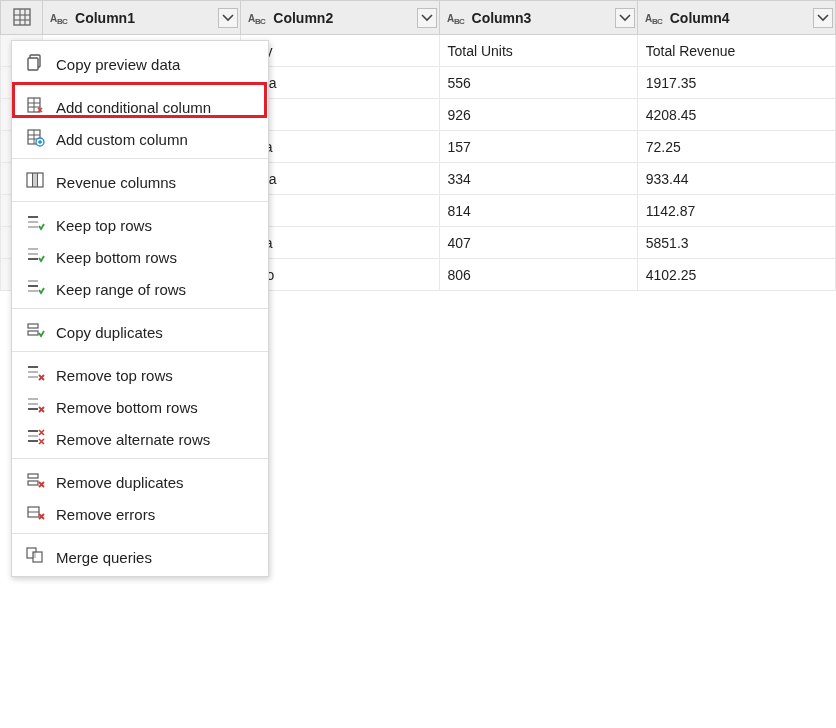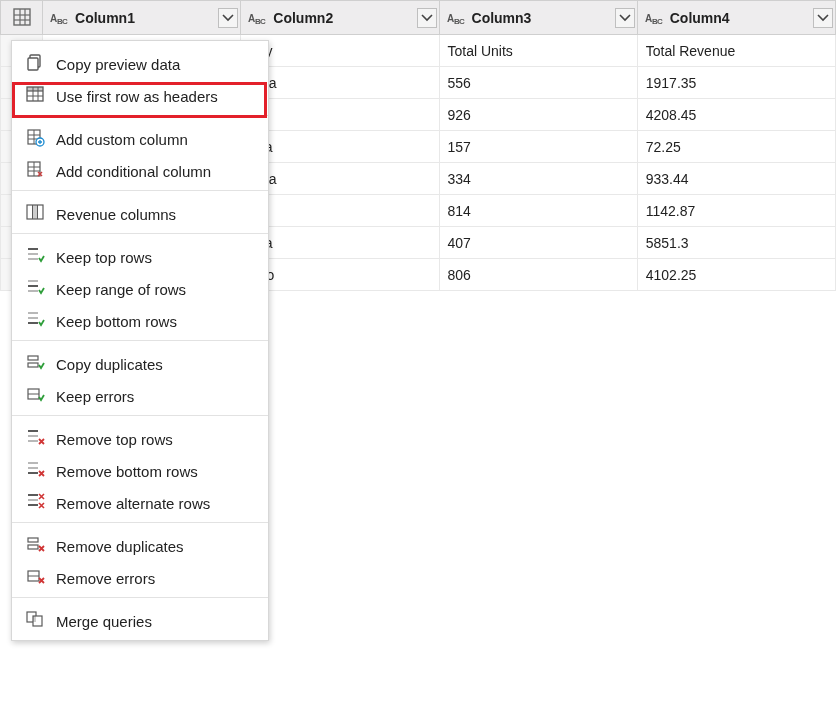--- a/index.html
+++ b/index.html
@@ -275,63 +275,50 @@
   <div class="ctx-item">
     <span class="ctx-icon">
       <svg width="20" height="20" viewBox="0 0 20 20">
           <rect x="5" y="3" width="10" height="12" rx="1" fill="none" stroke="#5a5a5a" stroke-width="1.4"></rect>
           <rect x="3" y="6" width="10" height="12" rx="1" fill="#fff" stroke="#5a5a5a" stroke-width="1.4"></rect>
         </svg>
     </span>
     <span>Copy preview data</span>
   </div>
 
-  <div class="ctx-item">
-    <span class="ctx-icon">
-      <svg width="20" height="20" viewBox="0 0 20 20">
-        <rect x="2" y="3" width="16" height="14" fill="none" stroke="#5a5a5a" stroke-width="1.3"></rect>
-        <rect x="2" y="3" width="16" height="4" fill="#5a5a5a" opacity="0.35"></rect>
-        <line x1="2" y1="7" x2="18" y2="7" stroke="#5a5a5a" stroke-width="1.2"></line>
-        <line x1="2" y1="12" x2="18" y2="12" stroke="#5a5a5a" stroke-width="1"></line>
-        <line x1="8" y1="3" x2="8" y2="17" stroke="#5a5a5a" stroke-width="1"></line>
-        <line x1="13" y1="3" x2="13" y2="17" stroke="#5a5a5a" stroke-width="1"></line>
-      </svg>
-    </span>
-    <span>Use first row as headers</span>
-  </div>
-
-  <div class="ctx-sep"></div>
+
+  <div class="ctx-sep"></div>
+
+  <div class="ctx-item">
+    <span class="ctx-icon">
+      <svg width="20" height="20" viewBox="0 0 20 20">
+          <rect x="3" y="3" width="12" height="14" fill="none" stroke="#5a5a5a" stroke-width="1.2"></rect>
+          <line x1="3" y1="8" x2="15" y2="8" stroke="#5a5a5a"></line>
+          <line x1="3" y1="12" x2="15" y2="12" stroke="#5a5a5a"></line>
+          <line x1="9" y1="3" x2="9" y2="17" stroke="#5a5a5a"></line>
+          <path d="M13 13 L17 17 M17 13 L13 17" stroke="#c84040" stroke-width="1.5"></path>
+        </svg>
+    </span>
+    <span>Add conditional column</span>
+  </div>
 
   <div class="ctx-item">
     <span class="ctx-icon">
       <svg width="20" height="20" viewBox="0 0 20 20">
           <rect x="3" y="3" width="12" height="14" fill="none" stroke="#5a5a5a" stroke-width="1.2"></rect>
           <line x1="3" y1="8" x2="15" y2="8" stroke="#5a5a5a"></line>
           <line x1="3" y1="12" x2="15" y2="12" stroke="#5a5a5a"></line>
           <line x1="9" y1="3" x2="9" y2="17" stroke="#5a5a5a"></line>
           <circle cx="15" cy="15" r="4" fill="#fff" stroke="#1b8ad0" stroke-width="1.3"></circle>
           <path d="M15 13 v4 M13 15 h4" stroke="#1b8ad0" stroke-width="1.3"></path>
         </svg>
     </span>
     <span>Add custom column</span>
   </div>
 
-  <div class="ctx-item">
-    <span class="ctx-icon">
-      <svg width="20" height="20" viewBox="0 0 20 20">
-          <rect x="3" y="3" width="12" height="14" fill="none" stroke="#5a5a5a" stroke-width="1.2"></rect>
-          <line x1="3" y1="8" x2="15" y2="8" stroke="#5a5a5a"></line>
-          <line x1="3" y1="12" x2="15" y2="12" stroke="#5a5a5a"></line>
-          <line x1="9" y1="3" x2="9" y2="17" stroke="#5a5a5a"></line>
-          <path d="M13 13 L17 17 M17 13 L13 17" stroke="#c84040" stroke-width="1.5"></path>
-        </svg>
-    </span>
-    <span>Add conditional column</span>
-  </div>
-
 
   <div class="ctx-sep"></div>
 
   <div class="ctx-item">
     <span class="ctx-icon">
       <svg width="20" height="20" viewBox="0 0 20 20">
           <rect x="2" y="3" width="16" height="14" fill="none" stroke="#5a5a5a" stroke-width="1.2"></rect>
           <rect x="7.5" y="3" width="5" height="14" fill="#5a5a5a" opacity="0.3"></rect>
           <line x1="7.5" y1="3" x2="7.5" y2="17" stroke="#5a5a5a"></line>
           <line x1="12.5" y1="3" x2="12.5" y2="17" stroke="#5a5a5a"></line>
@@ -351,63 +338,53 @@
           <path d="M14 13 L16 16 L19 11" fill="none" stroke="#2e9e3a" stroke-width="1.8"></path>
         </svg>
     </span>
     <span>Keep top rows</span>
   </div>
 
   <div class="ctx-item">
     <span class="ctx-icon">
       <svg width="20" height="20" viewBox="0 0 20 20">
           <line x1="3" y1="4" x2="13" y2="4" stroke="#b8b8b8" stroke-width="2"></line>
+          <line x1="3" y1="9" x2="13" y2="9" stroke="#b8b8b8" stroke-width="2"></line>
+          <line x1="3" y1="14" x2="13" y2="14" stroke="#5a5a5a" stroke-width="2"></line>
+          <path d="M14 13 L16 16 L19 11" fill="none" stroke="#2e9e3a" stroke-width="1.8"></path>
+        </svg>
+    </span>
+    <span>Keep bottom rows</span>
+  </div>
+
+  <div class="ctx-item">
+    <span class="ctx-icon">
+      <svg width="20" height="20" viewBox="0 0 20 20">
+          <line x1="3" y1="4" x2="13" y2="4" stroke="#b8b8b8" stroke-width="2"></line>
           <line x1="3" y1="9" x2="13" y2="9" stroke="#5a5a5a" stroke-width="2"></line>
           <line x1="3" y1="14" x2="13" y2="14" stroke="#b8b8b8" stroke-width="2"></line>
           <path d="M14 13 L16 16 L19 11" fill="none" stroke="#2e9e3a" stroke-width="1.8"></path>
         </svg>
     </span>
     <span>Keep range of rows</span>
   </div>
 
-  <div class="ctx-item">
-    <span class="ctx-icon">
-      <svg width="20" height="20" viewBox="0 0 20 20">
-          <line x1="3" y1="4" x2="13" y2="4" stroke="#b8b8b8" stroke-width="2"></line>
-          <line x1="3" y1="9" x2="13" y2="9" stroke="#b8b8b8" stroke-width="2"></line>
-          <line x1="3" y1="14" x2="13" y2="14" stroke="#5a5a5a" stroke-width="2"></line>
-          <path d="M14 13 L16 16 L19 11" fill="none" stroke="#2e9e3a" stroke-width="1.8"></path>
-        </svg>
-    </span>
-    <span>Keep bottom rows</span>
-  </div>
-
   <div class="ctx-sep"></div>
 
   <div class="ctx-item">
     <span class="ctx-icon">
       <svg width="20" height="20" viewBox="0 0 20 20">
           <rect x="3" y="4" width="10" height="4" fill="none" stroke="#5a5a5a" stroke-width="1.2"></rect>
           <rect x="3" y="11" width="10" height="4" fill="none" stroke="#5a5a5a" stroke-width="1.2"></rect>
           <path d="M14 13 L16 16 L19 11" fill="none" stroke="#2e9e3a" stroke-width="1.8"></path>
         </svg>
     </span>
     <span>Copy duplicates</span>
   </div>
 
-  <div class="ctx-item">
-    <span class="ctx-icon">
-      <svg width="20" height="20" viewBox="0 0 20 20">
-          <rect x="3" y="5" width="11" height="10" fill="none" stroke="#5a5a5a" stroke-width="1.2"></rect>
-          <line x1="3" y1="10" x2="14" y2="10" stroke="#5a5a5a"></line>
-          <path d="M14 13 L16 16 L19 11" fill="none" stroke="#2e9e3a" stroke-width="1.8"></path>
-        </svg>
-    </span>
-    <span>Keep errors</span>
-  </div>
 
   <div class="ctx-sep"></div>
 
   <div class="ctx-item">
     <span class="ctx-icon">
       <svg width="20" height="20" viewBox="0 0 20 20">
           <line x1="3" y1="4" x2="13" y2="4" stroke="#5a5a5a" stroke-width="2"></line>
           <line x1="3" y1="9" x2="13" y2="9" stroke="#b8b8b8" stroke-width="2"></line>
           <line x1="3" y1="14" x2="13" y2="14" stroke="#b8b8b8" stroke-width="2"></line>
           <path d="M14 12 L19 17 M19 12 L14 17" stroke="#d03535" stroke-width="1.8"></path>

